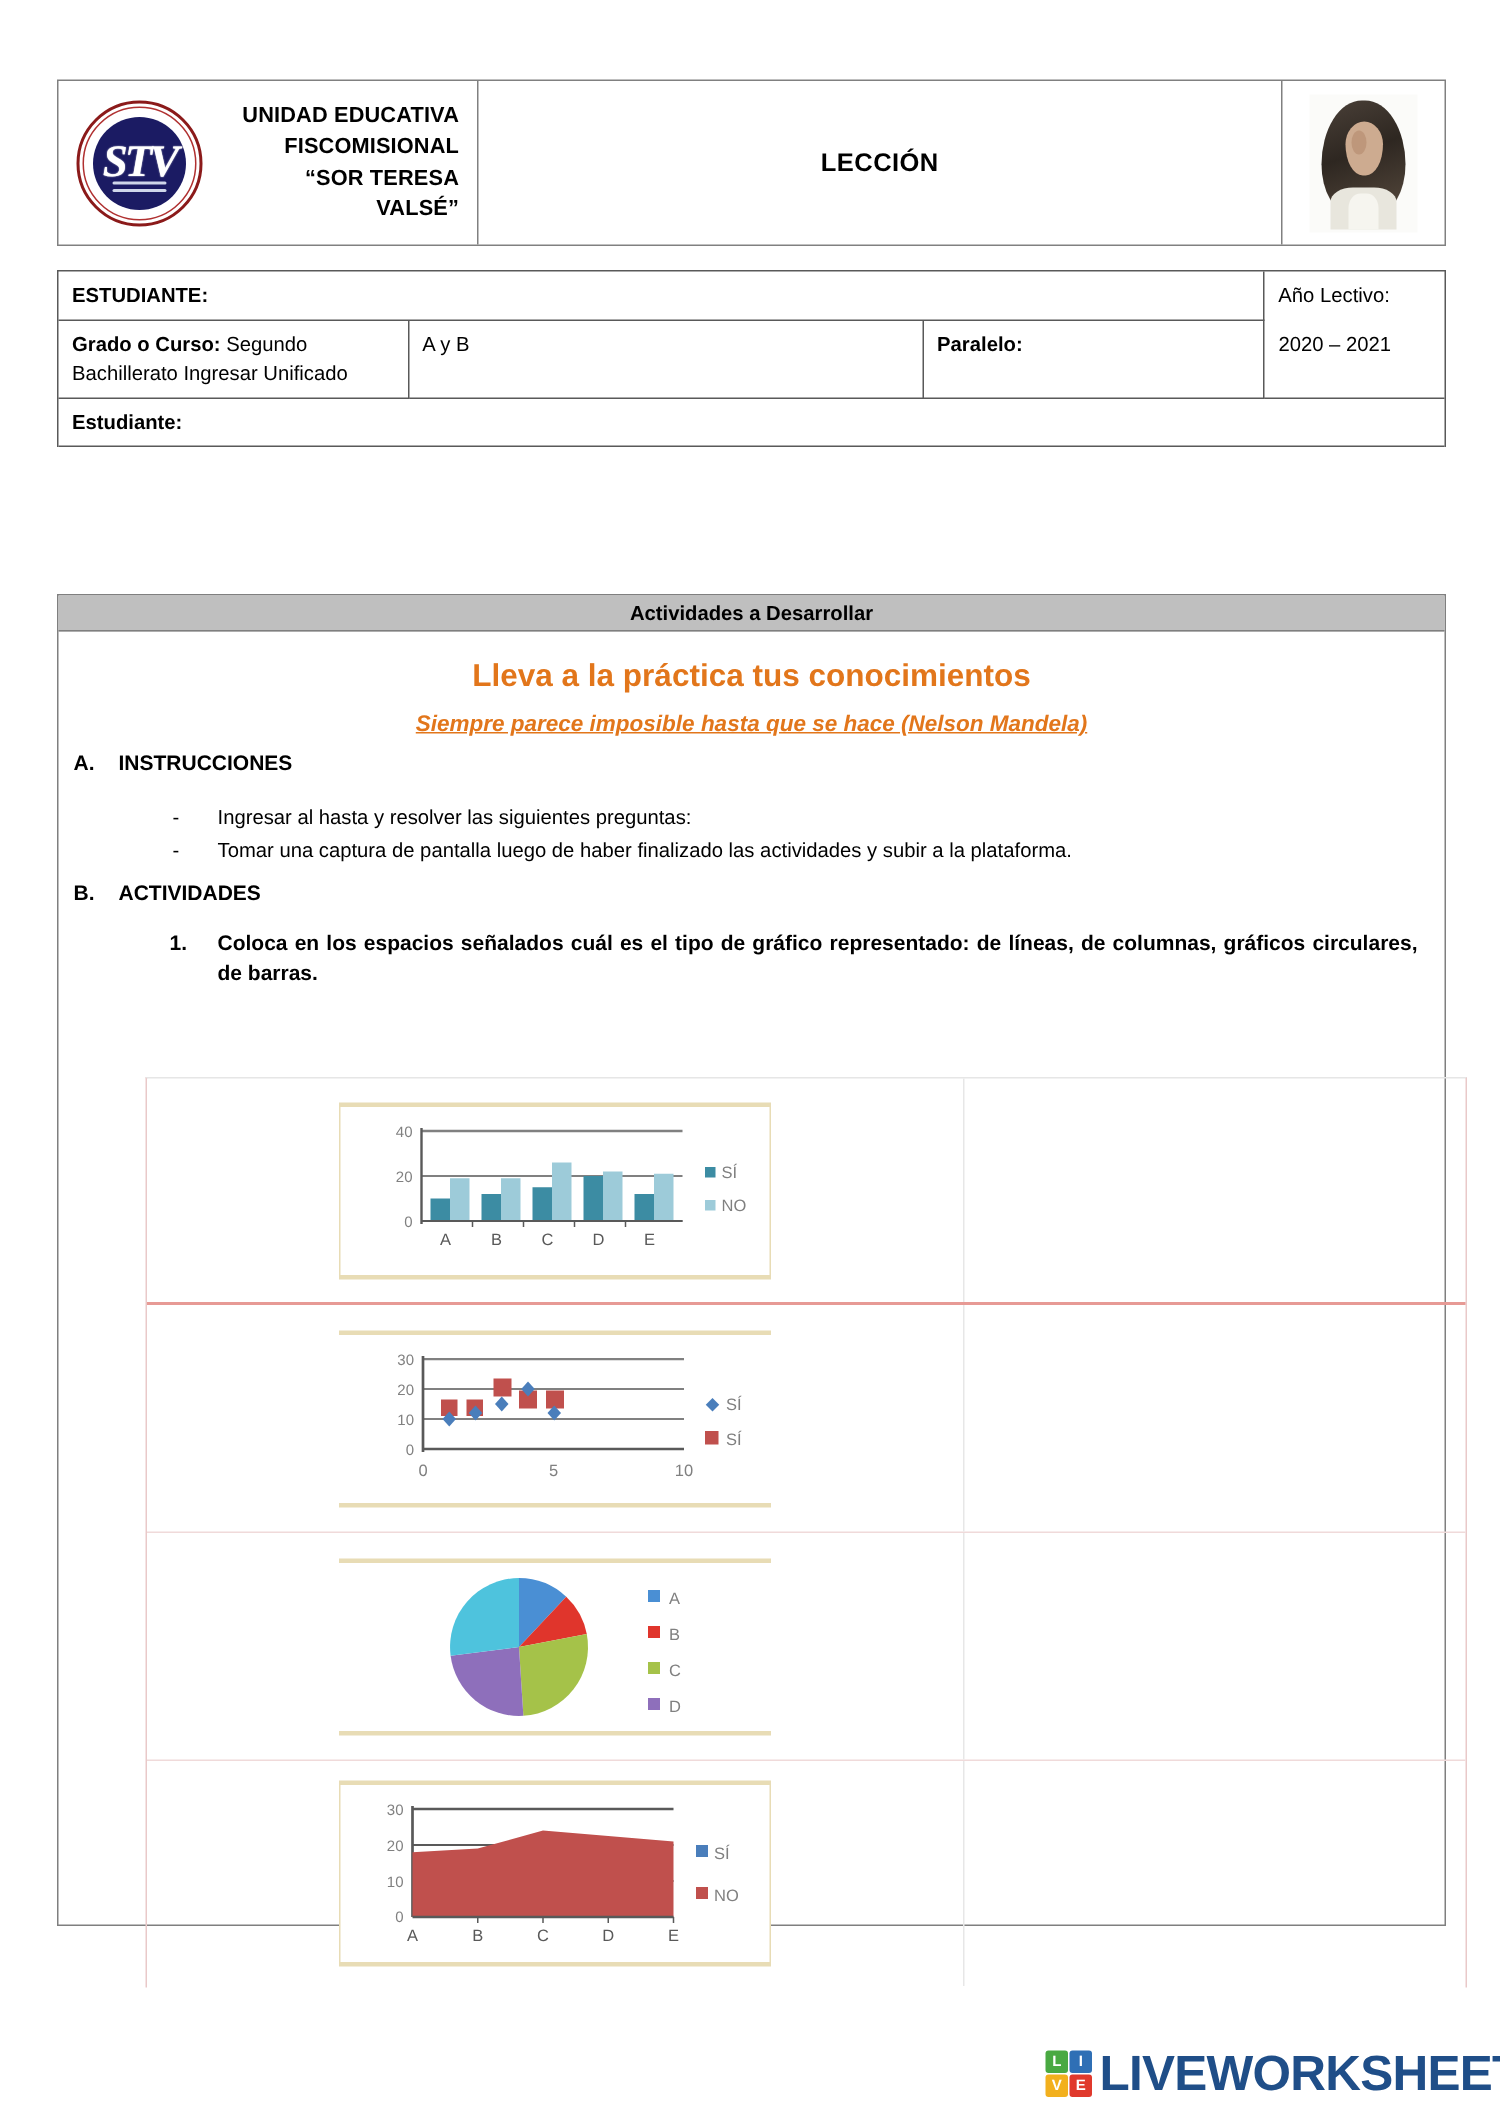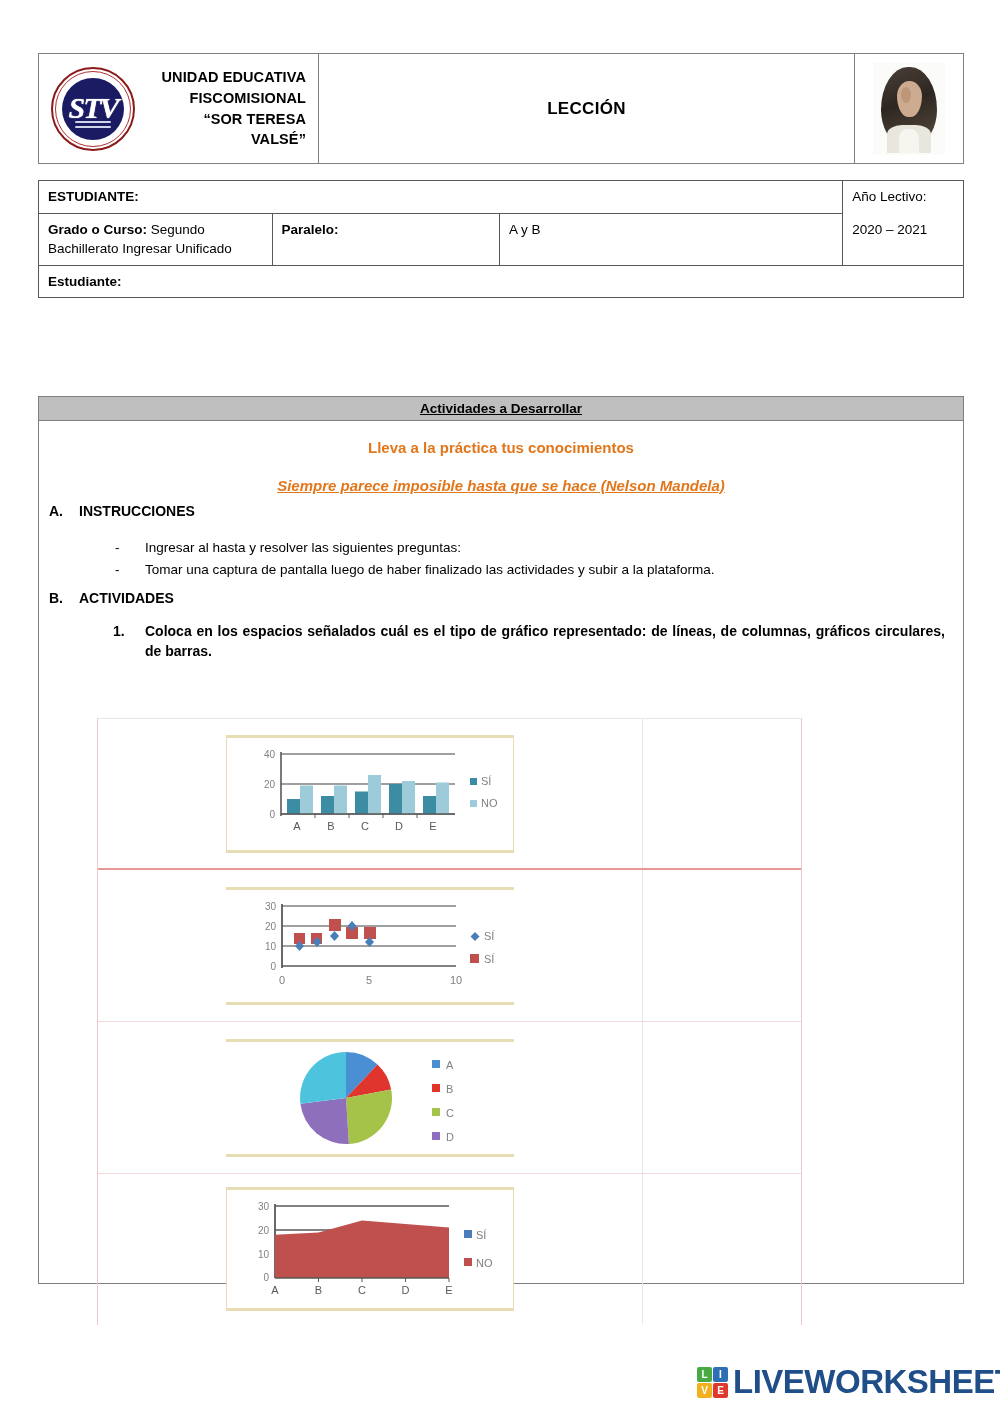--- a/index.html
+++ b/index.html
@@ -202,40 +202,39 @@
   }
   .act-head {
     height: 23px;
     background: #bfbfbf;
     border-bottom: 1px solid #7f7f7f;
     display: flex;
     align-items: center;
     justify-content: center;
     font-weight: bold;
     font-size: 13.5px;
-    text-decoration: underline;
   }
   .act-body {
     position: relative;
     padding: 0;
   }
   .orange-line {
     text-align: center;
     color: #E2761B;
     font-weight: bold;
-    font-size: 15px;
+    font-size: 21px;
     margin-top: 18px;
   }
   .orange-quote {
     text-align: center;
     color: #E2761B;
     font-weight: bold;
     font-style: italic;
     font-size: 15px;
-    margin-top: 21px;
+    margin-top: 11px;
   }
   .orange-quote span { text-decoration: underline; }
 
   .sect {
     font-weight: bold;
     font-size: 14px;
     margin-top: 9px;
     padding-left: 10px;
     display: flex;
     gap: 14px;
@@ -265,21 +264,21 @@
     line-height: 1.42;
   }
   .qnum .n { width: 18px; flex: 0 0 auto; }
   .qnum .t { text-align: justify; }
 
   
   .grid {
     position: absolute;
     left: 58px;
     top: 279px;
-    width: 705px;
+    width: 881px;
     height: 607px;
     border-left: 1px solid #e9c9c9;
     border-top: 1px solid #e6e6e6;
     border-right: 1px solid #e9c9c9;
     box-sizing: border-box;
   }
   .grow {
     display: flex;
     height: 151px;
     box-sizing: border-box;
@@ -393,22 +392,22 @@
     </div>
   </div>
 
   <div class="info">
     <div class="row">
       <div class="cell r1-estudiante b">ESTUDIANTE:</div>
       <div class="cell r1-anio">Año Lectivo:</div>
     </div>
     <div class="row">
       <div class="cell r2-grado"><span class="b">Grado o Curso:</span><span> Segundo Bachillerato Ingresar Unificado</span></div>
+      <div class="cell r2-ayb">A y B</div>
       <div class="cell r2-paralelo b">Paralelo:</div>
-      <div class="cell r2-ayb">A y B</div>
       <div class="cell r2-anio">2020 – 2021</div>
     </div>
     <div class="row">
       <div class="cell r4-est b">Estudiante:</div>
     </div>
   </div>
 
   <div class="act">
     <div class="act-head">Actividades a Desarrollar</div>
     <div class="act-body">

